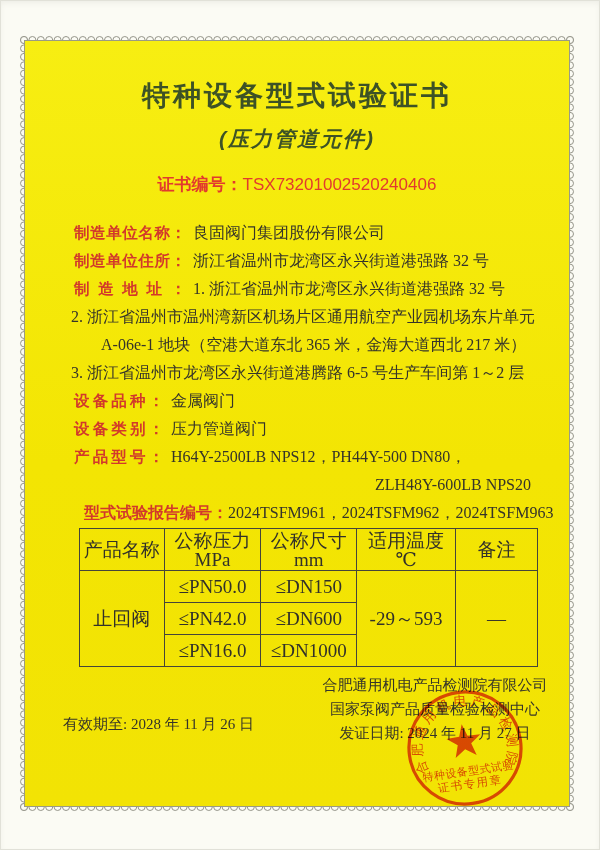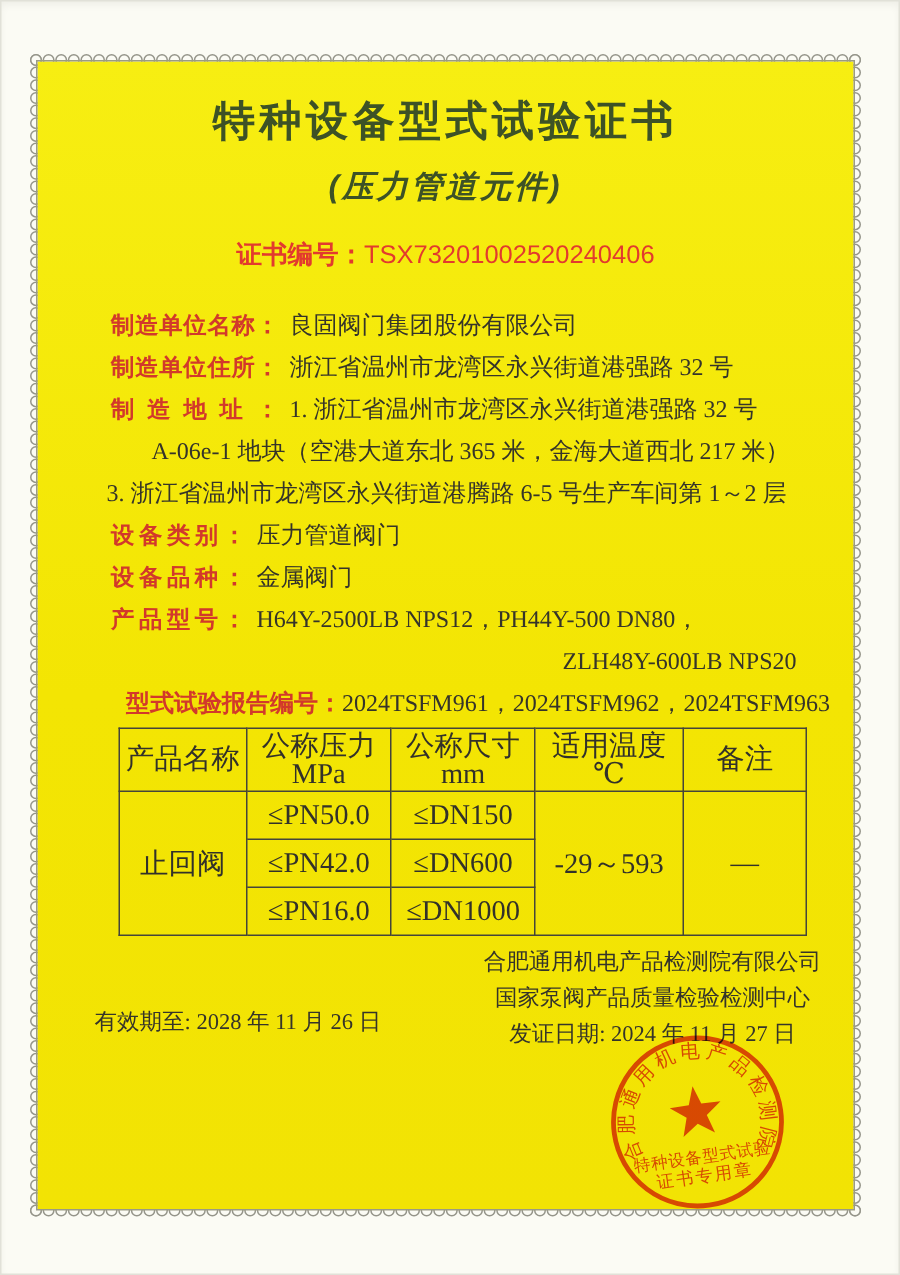--- a/index.html
+++ b/index.html
@@ -8,21 +8,21 @@
   }
   *{margin:0;padding:0;box-sizing:border-box;}
   html,body{background:#e9e9e2;}
   body{font-family:"Liberation Serif","DejaVu Serif",serif;}
   #page{position:relative;width:600px;height:850px;background:#fbfbf4;overflow:hidden;
         box-shadow:inset 0 0 0 1px #e1e1d8, inset 0 3px 6px rgba(0,0,0,.06);}
   #perf{position:absolute;left:0;top:0;width:600px;height:850px;z-index:0;}
   #perf circle{fill:#fbfbf4;stroke:var(--perf);stroke-width:1;}
   #sheet{position:absolute;left:24px;top:40px;width:546px;height:767px;z-index:1;
          background:linear-gradient(180deg,#f7ee12 0%,#f3e503 55%,#f2e304 100%);
-         border:1px solid #9b9b84;padding:0 38px;}
+         border:1px solid #9b9b84;padding:15px 38px;}
   .title{margin-top:21px;text-align:center;font-family:"Liberation Sans","DejaVu Sans",sans-serif;
          font-size:28px;font-weight:600;letter-spacing:3px;color:var(--green);}
   .subtitle{margin-top:10px;text-align:center;font-family:"Liberation Sans","DejaVu Sans",sans-serif;
          font-size:21px;font-weight:600;letter-spacing:2px;color:var(--green);font-style:italic;}
   .certno{margin-top:20px;text-align:center;font-size:17px;color:#e23a2e;
          font-family:"Liberation Sans","DejaVu Sans",sans-serif;}
   .certno .lab{font-weight:700;}
   .fields{margin-top:23px;font-size:16px;color:var(--ink);}
   .fields .line{height:28px;line-height:28px;white-space:nowrap;}
   .f-label{display:inline-block;color:var(--red);font-weight:700;font-size:15.5px;
@@ -381,26 +381,27 @@
 
     <div class="certno"><span class="lab">证书编号：</span><span>TSX73201002520240406</span></div>
 
     <div class="fields">
       <div class="line ml-lbl"><span class="f-label w6">制造单位名称：</span><span>良固阀门集团股份有限公司</span></div>
 
       <div class="line ml-lbl"><span class="f-label w6">制造单位住所：</span><span>浙江省温州市龙湾区永兴街道港强路 32 号</span></div>
 
       <div class="line ml-lbl"><span class="f-label w6">制造地址：</span><span>1. 浙江省温州市龙湾区永兴街道港强路 32 号</span></div>
 
+      <div class="line ml-out">2. 浙江省温州市温州湾新区机场片区通用航空产业园机场东片单元</div>
       <div class="line ml-in">A-06e-1 地块（空港大道东北 365 米，金海大道西北 217 米）</div>
       <div class="line ml-out">3. 浙江省温州市龙湾区永兴街道港腾路 6-5 号生产车间第 1～2 层</div>
 
+      <div class="line ml-lbl"><span class="f-label w4">设备品种：</span><span>金属阀门</span></div>
+
       <div class="line ml-lbl"><span class="f-label w4">设备类别：</span><span>压力管道阀门</span></div>
-
-      <div class="line ml-lbl"><span class="f-label w4">设备品种：</span><span>金属阀门</span></div>
 
 
       <div class="line ml-lbl"><span class="f-label w4">产品型号：</span><span>H64Y-2500LB NPS12，PH44Y-500 DN80，</span></div>
 
       <div class="line ml-model2">ZLH48Y-600LB NPS20</div>
 
       <div class="line report"><span class="f-plain">型式试验报告编号：</span><span>2024TSFM961，2024TSFM962，2024TSFM963</span></div>
     </div>
 
 

